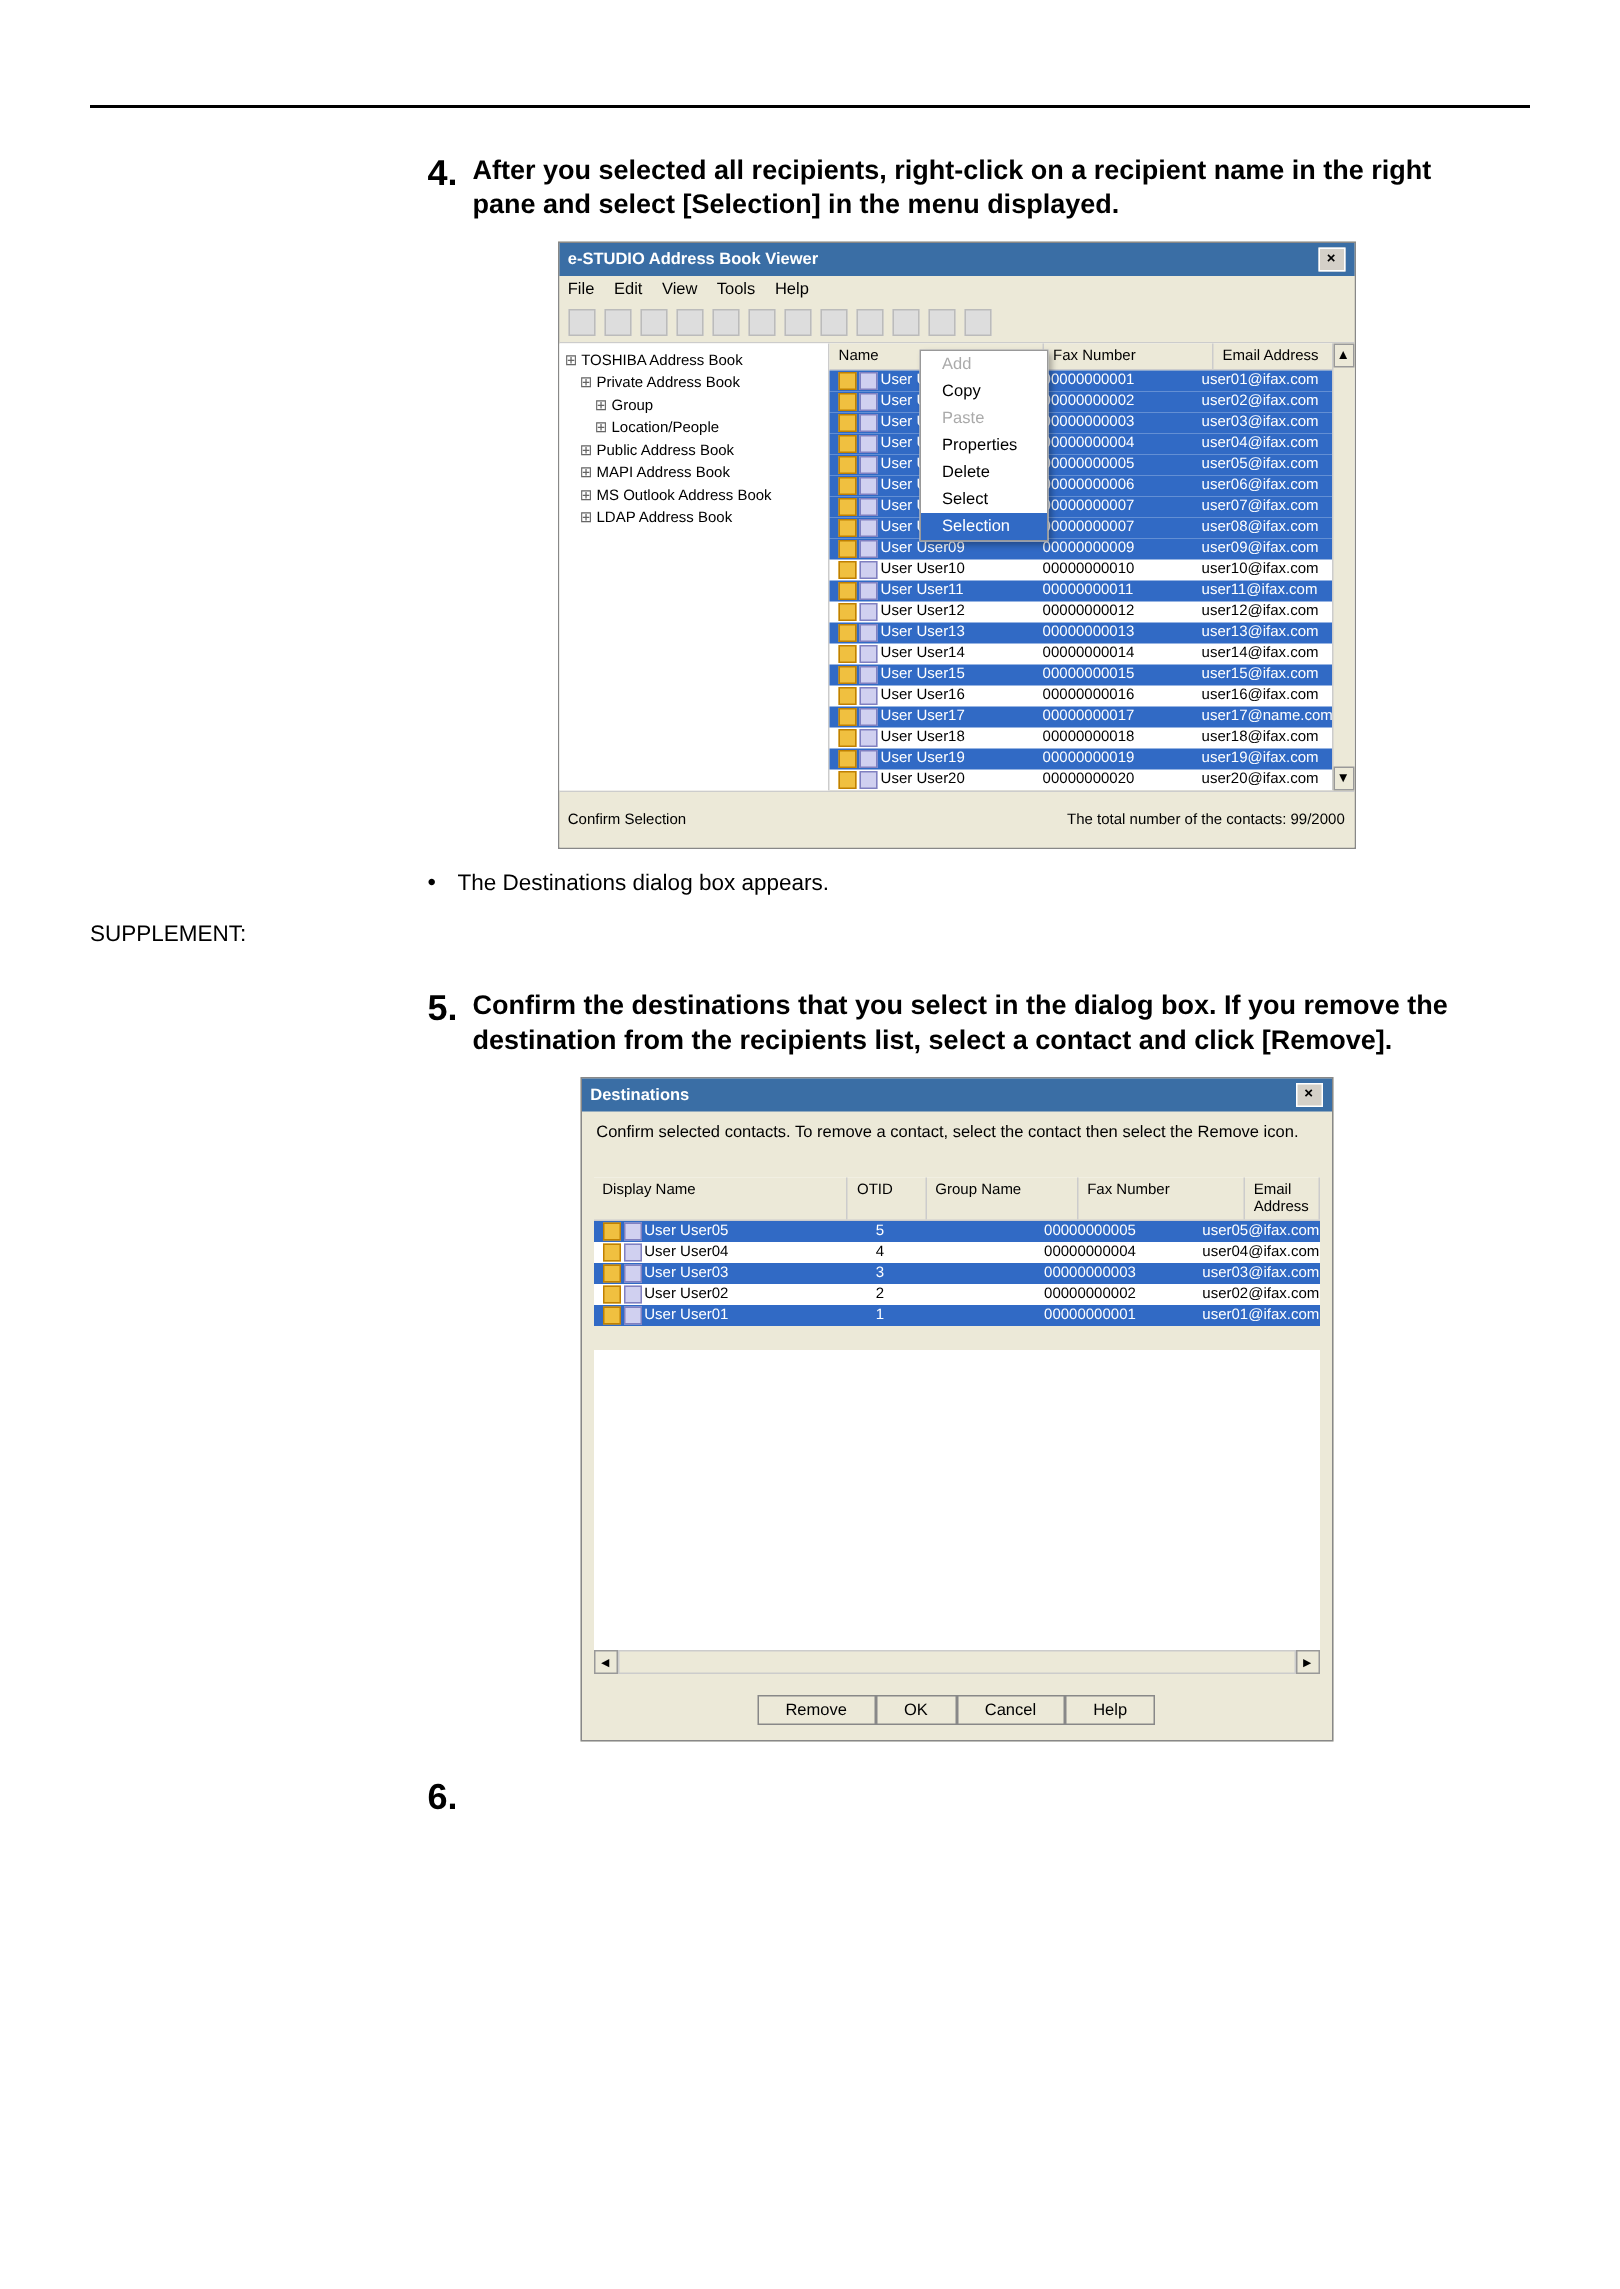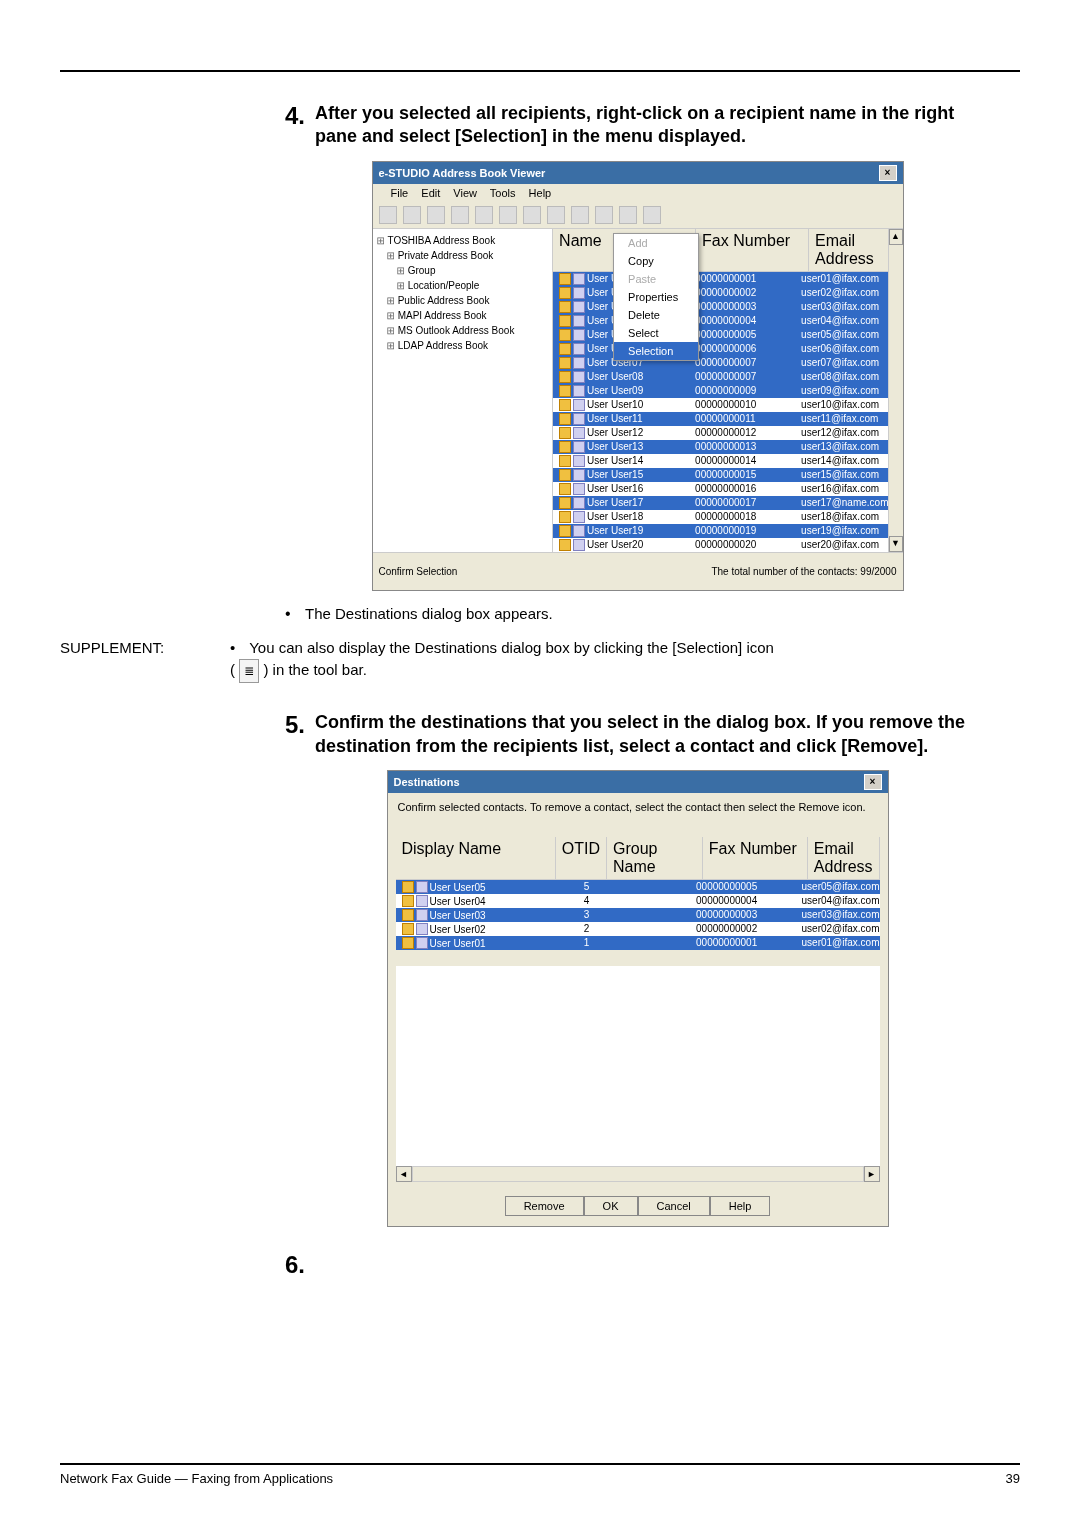--- a/index.html
+++ b/index.html
@@ -15,30 +15,30 @@
 .supp-row{display:flex;align-items:flex-start;margin:0 0 28px 0}
 .supp-lbl{width:170px;font-size:15px;padding-top:2px}
 .supp-body{flex:1;font-size:15px;line-height:1.5}
 .supp-body .dot{margin-right:10px}
 .iconbox{display:inline-block;border:1px solid #999;background:#f4f4f4;padding:2px 4px;font-size:12px;vertical-align:middle}
 .win{background:#ece9d8;border:1px solid #888;font-size:11px;margin:8px auto 0 auto}
 .win1{width:530px}
 .win2{width:500px}
 .titlebar{background:linear-gradient(#3a6ea5,#3a6ea5);color:#fff;display:flex;align-items:center;padding:3px 6px;font-size:11px;font-weight:bold}
 .titlebar .closebx{margin-left:auto;background:#d4d0c8;color:#000;width:16px;height:14px;text-align:center;line-height:14px;border:1px solid #fff;font-size:10px}
-.menubar{background:#ece9d8;padding:3px 18px;font-size:11px}
+.menubar{background:#ece9d8;padding:3px 6px;font-size:11px}
 .menubar span{margin-right:10px}
 .toolbar{background:#ece9d8;padding:4px 6px;display:flex;gap:6px;border-bottom:1px solid #ccc}
 .toolbar .tico{width:16px;height:16px;background:#ddd;border:1px solid #bbb}
 .wincontent{display:flex;background:#fff}
 .treepane{width:180px;border-right:1px solid #ccc;padding:4px;font-size:10px;line-height:1.5;background:#fff}
 .treepane .tn{white-space:nowrap}
 .treepane .tn::before{content:"⊞ ";color:#666}
 .listpane{flex:1;position:relative}
-.listhead{display:flex;background:#ece9d8;border-bottom:1px solid #ccc;font-size:16px}
+.listhead{display:flex;background:#ece9d8;border-bottom:1px solid #ccc;font-size:10px}
 .listhead div{padding:3px 6px;border-right:1px solid #ccc}
 .lh-name{width:130px}
 .lh-fax{width:100px}
 .lh-email{flex:1}
 .listrows{font-size:10px}
 .listrow{display:flex;padding:1px 0}
 .listrow.sel{background:#316ac5;color:#fff}
 .listrow .c1{width:136px;padding-left:6px;display:flex;align-items:center;gap:2px}
 .listrow .c2{width:106px}
 .listrow .c3{flex:1}
@@ -258,27 +258,20 @@
   </div>
 </div>
 
 <div class="bullet-row">
   <span class="dot">•</span>
   <span class="txt">The Destinations dialog box appears.</span>
 </div>
 
 <div class="supp-row">
   <div class="supp-lbl">SUPPLEMENT:</div>
-  <div class="supp-body">
-    <span class="dot">•</span>
-    <span>You can also display the Destinations dialog box by clicking the [Selection] icon</span><br>
-    <span>( </span>
-    <span class="iconbox">≣</span>
-    <span>) in the tool bar.</span>
-  </div>
 </div>
 
 <div class="indent">
   <div class="step">
     <div class="stepnum">5.</div>
     <div class="steptext">Confirm the destinations that you select in the dialog box.  If you remove the destination from the recipients list, select a contact and click [Remove].</div>
   </div>
 
   <div class="win win2">
     <div class="titlebar">
@@ -344,17 +337,13 @@
       <div class="btn">Cancel</div>
       <div class="btn">Help</div>
     </div>
   </div>
 
   <div class="step" style="margin-top:24px">
     <div class="stepnum">6.</div>
   </div>
 </div>
 
-<div class="footer">
-  <span class="fl">Network Fax Guide — Faxing from Applications</span>
-  <span>39</span>
-</div>
 </div>
 
 </body></html>

